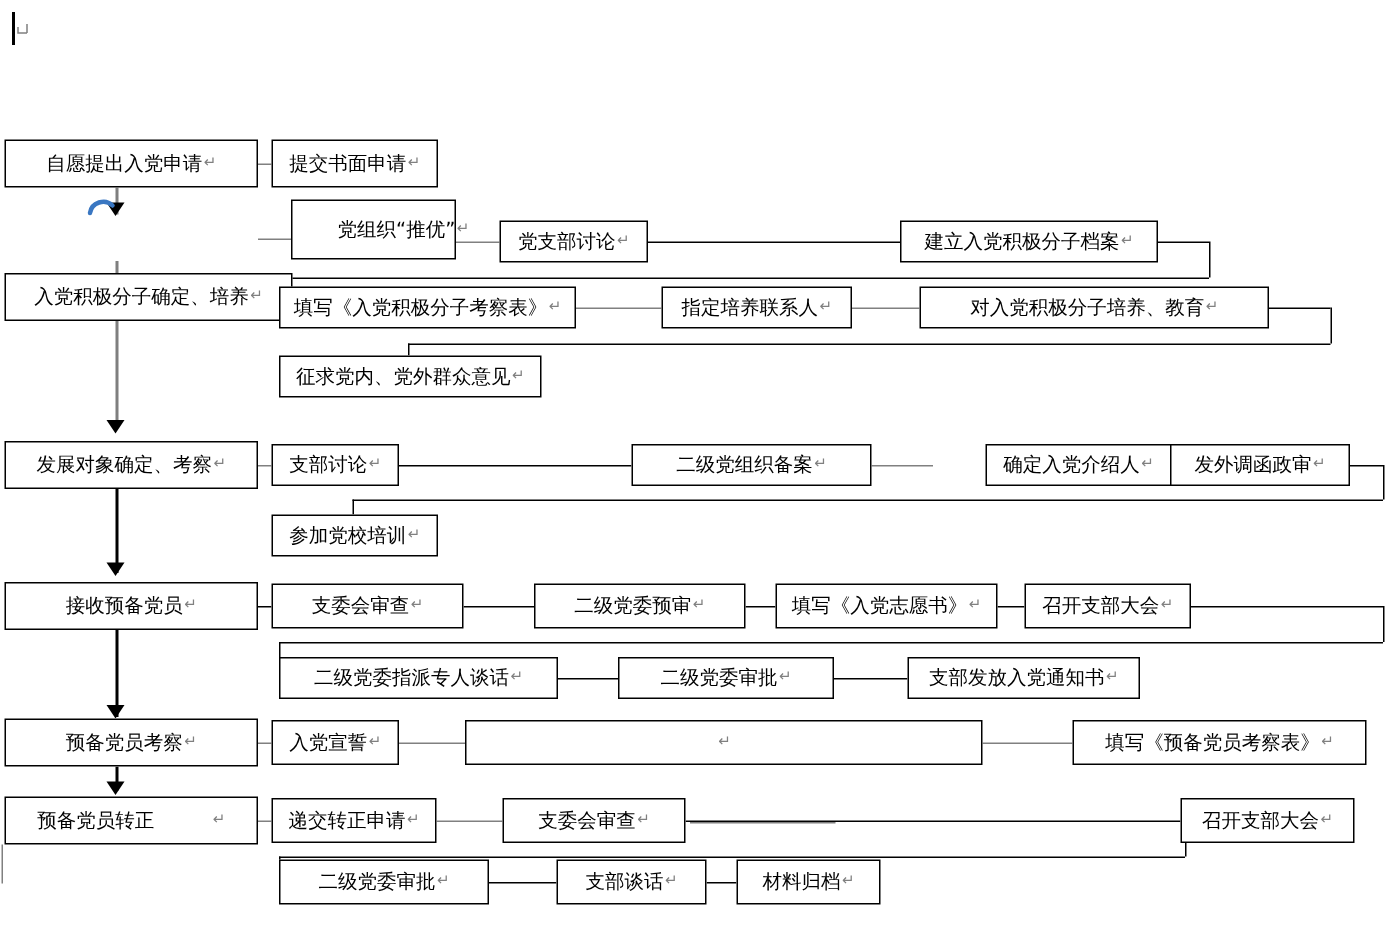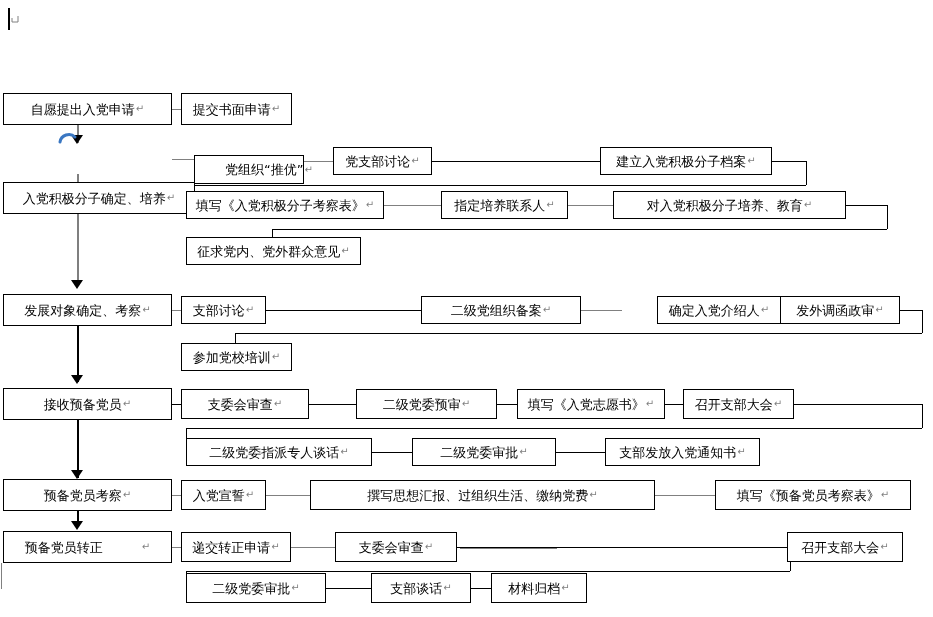--- a/index.html
+++ b/index.html
@@ -138,21 +138,21 @@
     <span>提交书面申请</span>
       <span class="pilcrow">↵</span>
   </div>
 
   <div class="node" style="left:3px; top:144px; width:192px; height:32px;margin-top:38px;">
     <span>入党积极分子确定、培养</span>
       <span class="pilcrow">↵</span>
   </div>
 
   <div class="hline gray" style="left:172px; top:159px; width:22px;"></div>
-  <div class="node" style="left:194px; top:155px; width:110px; height:29px;padding-left:40px;">
+  <div class="node" style="left:194px; top:133px; width:110px; height:40px;padding-left:40px;">
     <span>党组织“推优”</span>
       <span class="pilcrow">↵</span>
   </div>
   <div class="hline gray" style="left:304px; top:161px; width:29px;"></div>
   <div class="node" style="left:333px; top:147px; width:99px; height:28px;">
     <span>党支部讨论</span>
       <span class="pilcrow">↵</span>
   </div>
   <div class="hline" style="left:432px; top:161px; width:168px;"></div>
   <div class="node" style="left:600px; top:147px; width:172px; height:28px;">
@@ -274,21 +274,20 @@
     <span>预备党员考察</span>
       <span class="pilcrow">↵</span>
   </div>
   <div class="hline gray" style="left:172px; top:495px; width:9px;"></div>
   <div class="node" style="left:181px; top:480px; width:85px; height:30px;">
     <span>入党宣誓</span>
       <span class="pilcrow">↵</span>
   </div>
   <div class="hline gray" style="left:266px; top:495px; width:44px;"></div>
   <div class="node" style="left:310px; top:480px; width:345px; height:30px;">
-    <span>撰写思想汇报、过组织生活、缴纳党费</span>
       <span class="pilcrow">↵</span>
   </div>
   <div class="hline gray" style="left:655px; top:495px; width:60px;"></div>
   <div class="node" style="left:715px; top:480px; width:196px; height:30px;">
     <span>填写《预备党员考察表》</span>
       <span class="pilcrow">↵</span>
   </div>
 
   <div class="node" style="left:3px; top:531px; width:169px; height:32px;gap:38px;">
     <span>预备党员转正</span>

